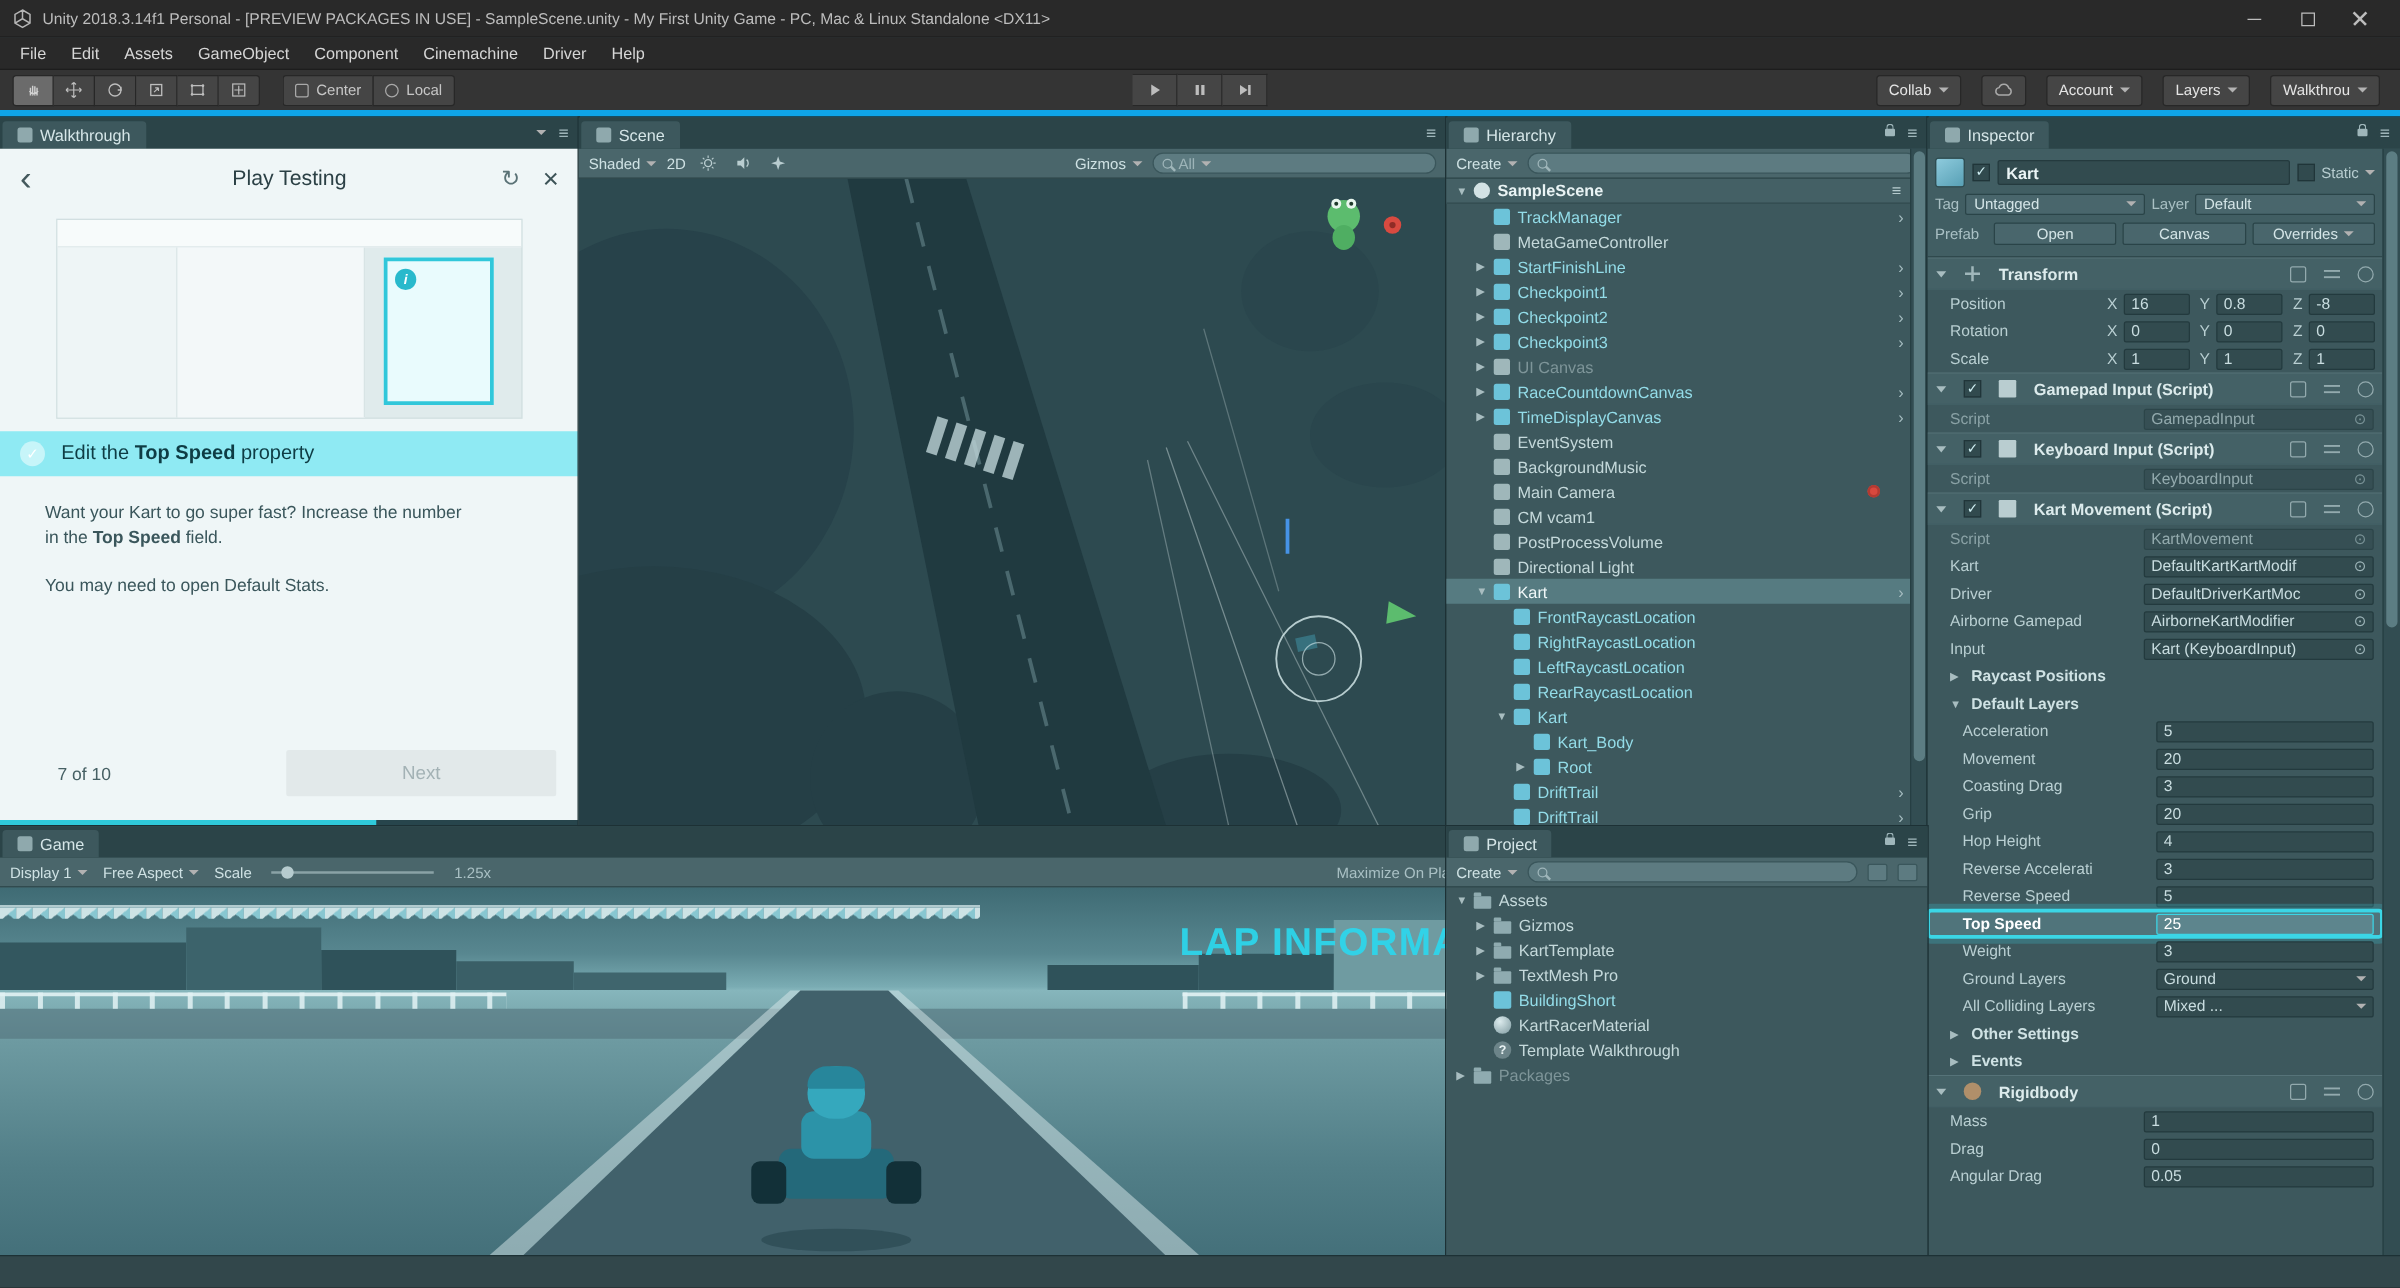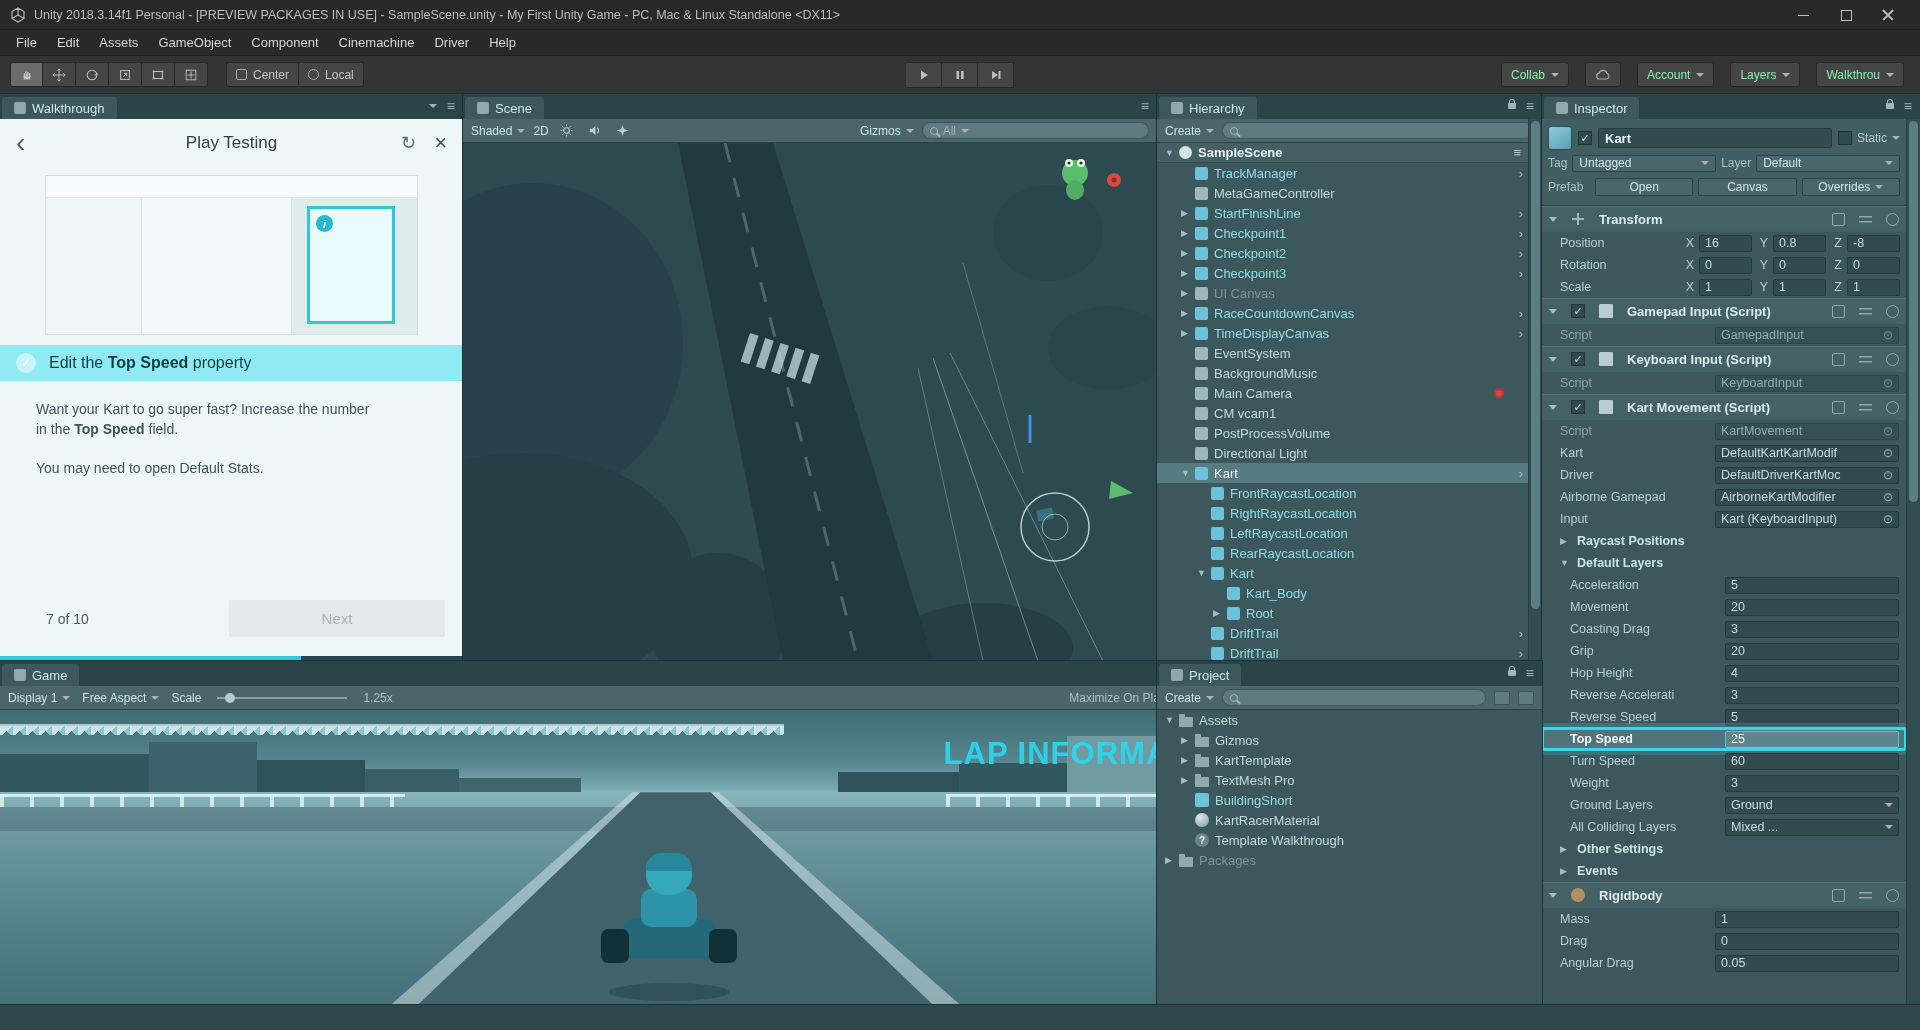--- a/index.html
+++ b/index.html
@@ -13,35 +13,35 @@
 .win-controls{margin-left:auto;display:flex;gap:30px;align-items:center;padding-right:16px}
 .wc{width:12px;height:12px;position:relative;cursor:default}
 .wc-min::after{content:"";position:absolute;left:0;top:6px;width:11px;height:1.5px;background:#bdbdbd}
 .wc-max::after{content:"";position:absolute;left:1px;top:1px;width:9px;height:9px;border:1.5px solid #bdbdbd}
 .wc-close::before,.wc-close::after{content:"";position:absolute;left:-1px;top:5px;width:14px;height:1.5px;background:#bdbdbd}
 .wc-close::before{transform:rotate(45deg)}.wc-close::after{transform:rotate(-45deg)}
 
 .menubar{position:absolute;left:0;top:30px;width:100%;height:26px;background:#292929;display:flex;align-items:center;padding-left:6px;border-bottom:1px solid #1d1d1d}
 .menu-item{padding:4px 10px;color:#d6d6d6;font-size:13px;cursor:default}
 
-.toolbar{position:absolute;left:0;top:56px;width:100%;height:38px;background:#343434;border-bottom:1px solid #0ea5e9;display:flex;align-items:center;padding:0 10px}
+.toolbar{position:absolute;left:0;top:56px;width:100%;height:38px;background:#343434;border-bottom:6px solid #0ea5e9;display:flex;align-items:center;padding:0 10px}
 .toolgroup{display:flex}
 .toolbtn{width:33px;height:25px;background:#454545;border:1px solid #272727;border-left-width:0;display:flex;align-items:center;justify-content:center}
 .toolgroup .toolbtn:first-child{border-left-width:1px;border-radius:3px 0 0 3px}
 .toolgroup .toolbtn:last-child{border-radius:0 3px 3px 0}
 .toolbtn.active{background:#6b6b6b}
 .toolbtn svg{display:block}
 .labelbtn{height:25px;background:#454545;border:1px solid #272727;color:#c6c6c6;font-size:12px;display:flex;align-items:center;gap:6px;padding:0 9px;white-space:nowrap}
 .pivot-group{display:flex;margin-left:18px}
 .pivot-group .labelbtn:first-child{border-radius:3px 0 0 3px;border-right-width:0}
 .pivot-group .labelbtn:last-child{border-radius:0 3px 3px 0}
 .play-group{position:absolute;left:50%;transform:translateX(-50%);display:flex}
 .play-group .toolbtn{width:36px;height:26px}
 .right-group{margin-left:auto;display:flex;gap:16px;align-items:center;padding-right:6px}
-.right-group .labelbtn{border-radius:3px;color:#86efac}
+.right-group .labelbtn{border-radius:3px;color:#e5e5e5}
 .caret{width:0;height:0;border-left:4px solid transparent;border-right:4px solid transparent;border-top:4px solid #b2b2b2;display:inline-block}
 .mini-ic{width:11px;height:11px;border:1.5px solid #a9a9a9;border-radius:2px;display:inline-block}
 .mini-ic.globe{border-radius:50%}
 
 
 .panel{position:absolute;background:#3d585d;outline:1px solid #1d3135}
 .tabstrip{height:25px;background:#2b4448;display:flex;align-items:flex-end;padding-left:2px;position:relative}
 .tab{height:22px;padding:0 12px;background:#3d585d;color:#d6e6e8;font-size:13px;display:flex;align-items:center;gap:6px;border-radius:3px 3px 0 0;white-space:nowrap}
 .tab-ic{width:12px;height:12px;background:#8fa9ad;border-radius:2px;flex:none}
 .strip-icons{position:absolute;right:8px;top:5px;display:flex;gap:10px;align-items:center;color:#9fb6ba;font-size:14px;line-height:1}
@@ -981,28 +981,20 @@
 
           <div class="irow highlight t-number" style="--ind: 1;">
 
             <span class="ilabel">Top Speed</span>
             <span class="ifield">
               <span class="val">25</span>
             </span>
 
           </div>
 
-          <div class="irow t-number" style="--ind: 1;">
-
-            <span class="ilabel">Turn Speed</span>
-            <span class="ifield">
-              <span class="val">60</span>
-            </span>
-
-          </div>
 
           <div class="irow t-number" style="--ind: 1;">
 
             <span class="ilabel">Weight</span>
             <span class="ifield">
               <span class="val">3</span>
             </span>
 
           </div>
 

